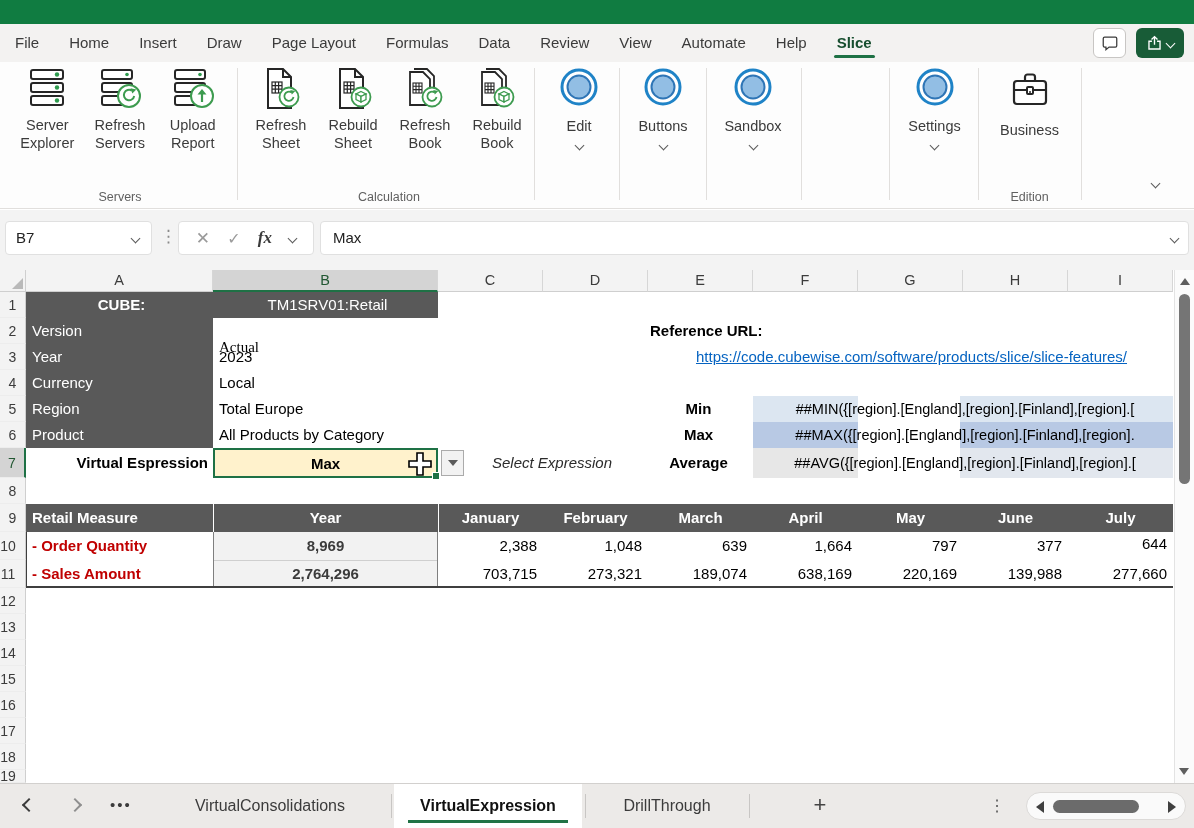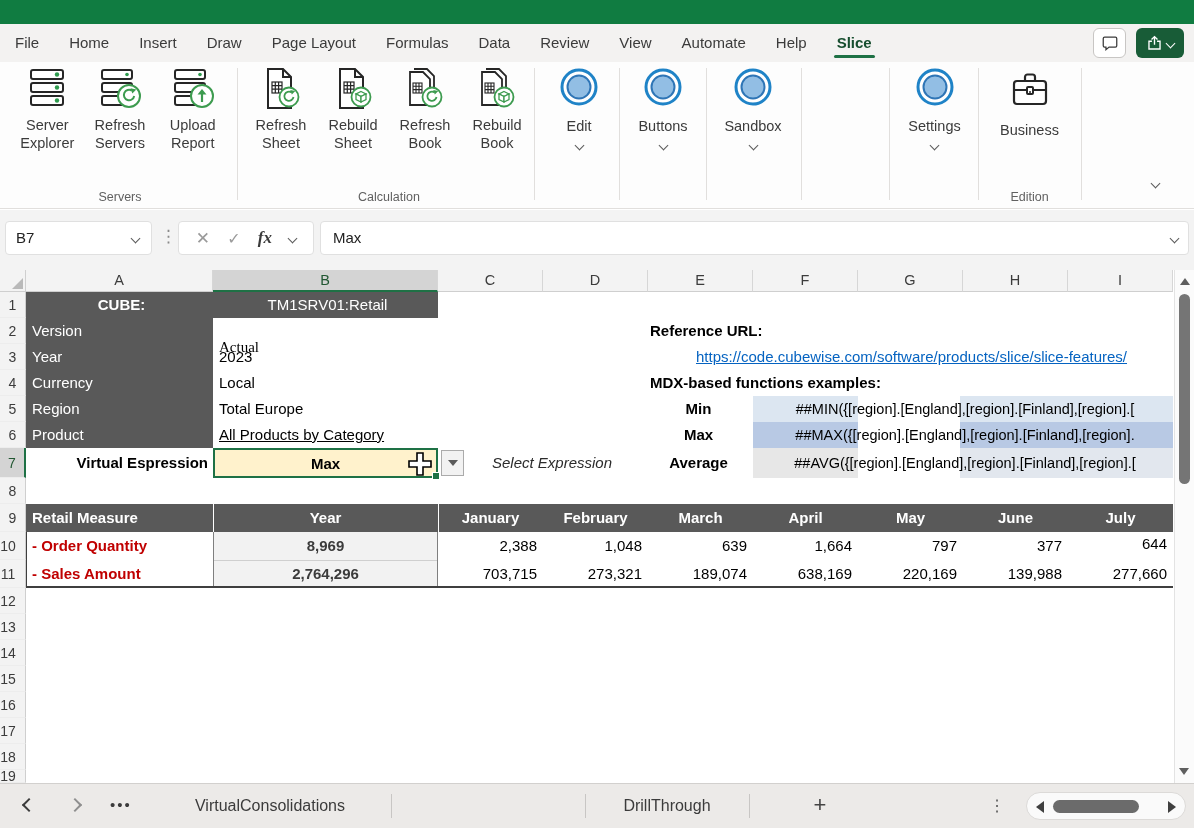--- a/index.html
+++ b/index.html
@@ -415,36 +415,35 @@
     <div class="cell wlabel" style="left:26px; top:48px; line-height:26px;">Version</div>
     <div class="cell wlabel" style="left:26px; top:74px; line-height:26px;">Year</div>
     <div class="cell wlabel" style="left:26px; top:100px; line-height:26px;">Currency</div>
     <div class="cell wlabel" style="left:26px; top:126px; line-height:26px;">Region</div>
     <div class="cell wlabel" style="left:26px; top:152px; line-height:26px;">Product</div>
 
     <div class="cell blabel" style="left:219px; top:64px; line-height:26px;font-family:Liberation Serif, serif;">Actual</div>
     <div class="cell blabel" style="left:219px; top:74px; line-height:26px;">2023</div>
     <div class="cell blabel" style="left:219px; top:100px; line-height:26px;">Local</div>
     <div class="cell blabel" style="left:219px; top:126px; line-height:26px;">Total Europe</div>
-    <div class="cell blabel" style="left:219px; top:152px; line-height:26px;text-decoration:underline;">All Products by Category</div>
+    <div class="cell blabel" style="left:219px; top:152px; line-height:26px;">All Products by Category</div>
 
     <div class="cell blabel bold" style="left:26px; top:178px; width:182px; line-height:30px; text-align:right;">Virtual Espression</div>
     <div class="vexp-cell">Max</div>
     <div class="fillhandle"></div>
     <svg class="pluscursor" width="26" height="26" viewBox="0 0 26 26">
       <path d="M10 2 h6 v8 h8 v6 h-8 v8 h-6 v-8 h-8 v-6 h8 z" fill="#fff" stroke="#000" stroke-width="1.6"></path>
     </svg>
     <div class="ddbtn">
         <div class="tri-down"></div>
       </div>
     <div class="cell hint" style="left:492px; top:178px; line-height:30px;">Select Expression</div>
 
     <div class="cell blabel bold" style="left:650px; top:48px; line-height:26px;">Reference URL:</div>
     <div class="cell link" style="left:650px; top:74px; width:523px; line-height:26px;">https://code.cubewise.com/software/products/slice/slice-features/</div>
-    <div class="cell blabel bold" style="left:650px; top:100px; line-height:26px;">MDX-based functions examples:</div>
 
     <div class="tint" style="left:753px; top:126px; width:105px; height:26px; background:#DCE6F1;"></div>
     <div class="tint" style="left:960px; top:126px; width:213px; height:26px; background:#DCE6F1;"></div>
     <div class="cell blabel bold" style="left:648px; top:126px; width:101px; line-height:26px; text-align:center;">Min</div>
     <div class="cell formula-text" style="left:756px; top:126px; width:418px; line-height:26px;">##MIN({[region].[England],[region].[Finland],[region].[</div>
 
     <div class="tint" style="left:753px; top:152px; width:105px; height:26px; background:#B8C9E4;"></div>
     <div class="tint" style="left:960px; top:152px; width:213px; height:26px; background:#B8C9E4;"></div>
     <div class="cell blabel bold" style="left:648px; top:152px; width:101px; line-height:26px; text-align:center;">Max</div>
     <div class="cell formula-text" style="left:756px; top:152px; width:418px; line-height:26px;">##MAX({[region].[England],[region].[Finland],[region].</div>
@@ -502,20 +501,24 @@
 
   <div class="tabbar">
     <div class="navchev" style="left:24px; transform:rotate(45deg);"></div>
     <div class="navchev" style="left:70px; transform:rotate(225deg); border-color:#8f8f8f;"></div>
     <div style="position:absolute; left:110px; top:12px; color:#3b3b3b; font-size:15px; letter-spacing:2px;">•••</div>
 
     <div class="sheettab" style="left:152px; width:236px;">
       <span>VirtualConsolidations</span>
     </div>
     <div class="tabsep" style="left:391px;"></div>
+    <div class="sheettab active" style="left:394px; width:188px;">
+      <span>VirtualExpression</span>
+      <div class="underline"></div>
+    </div>
     <div class="tabsep" style="left:585px;"></div>
     <div class="sheettab" style="left:588px; width:158px;">
       <span>DrillThrough</span>
     </div>
     <div class="tabsep" style="left:749px;"></div>
 
     <div class="addsheet">+</div>
     <div class="tabdots">⋮</div>
     <div class="hscroll">
       <div class="tri-left"></div>

